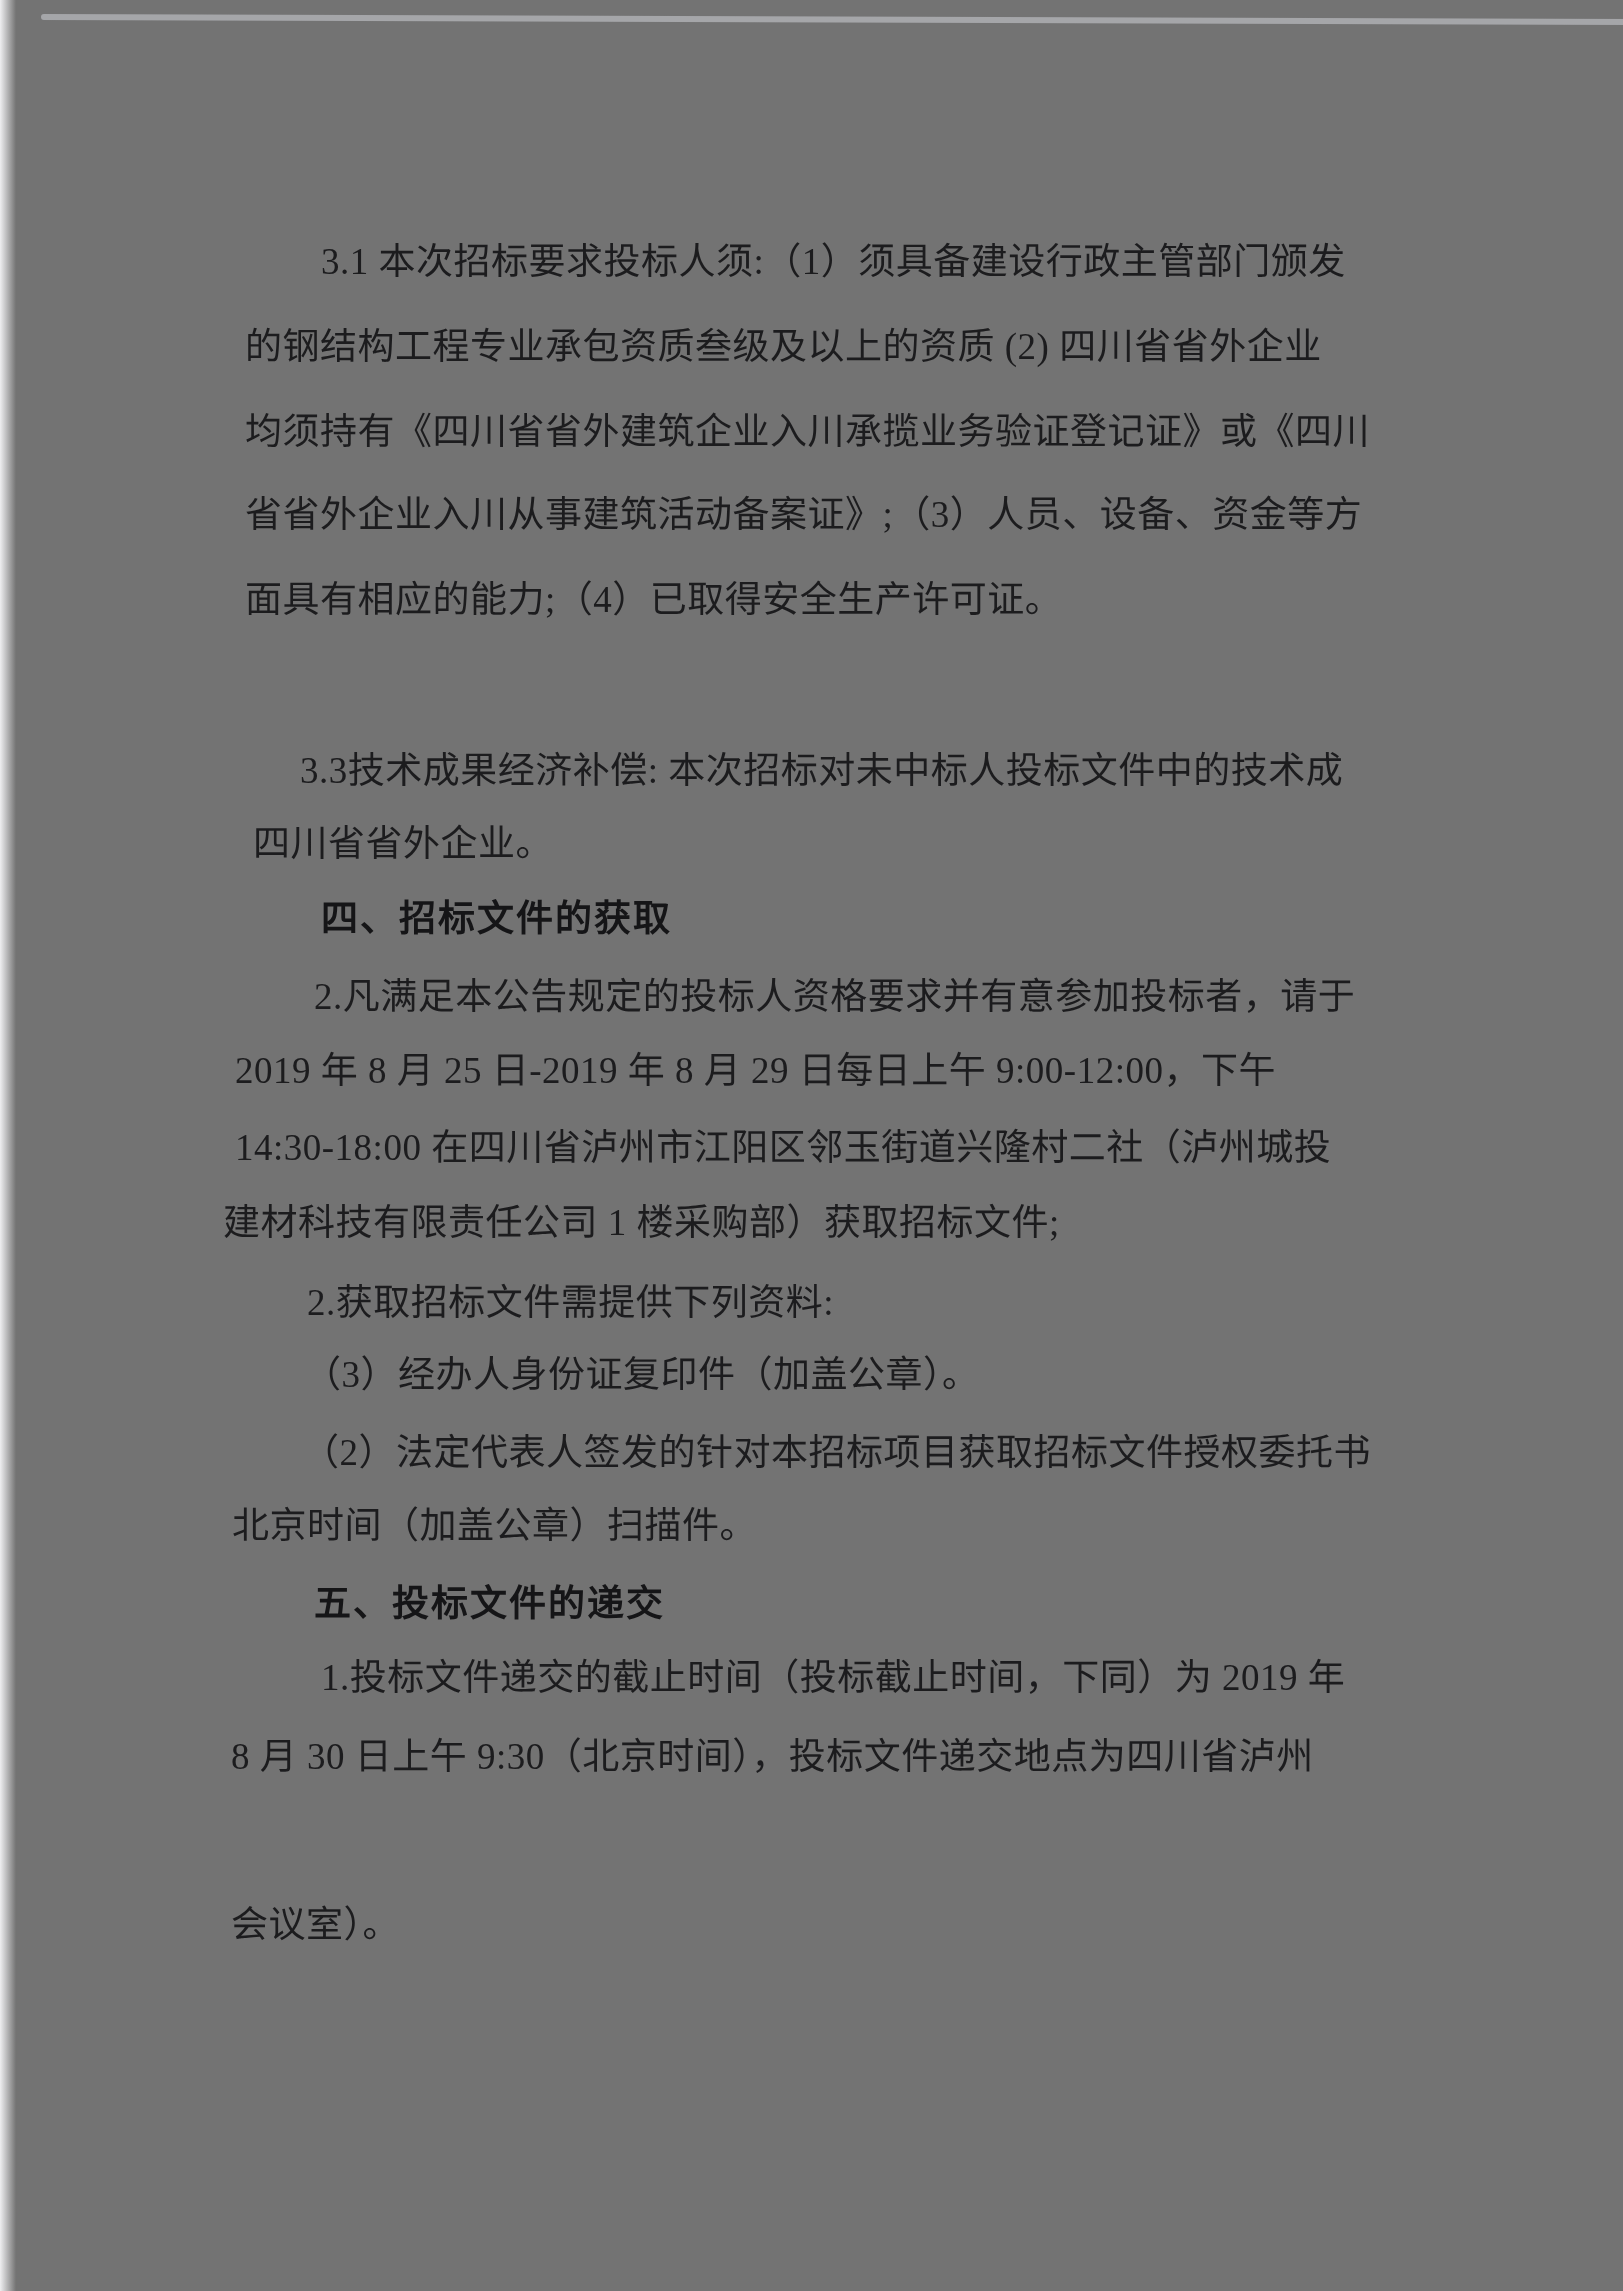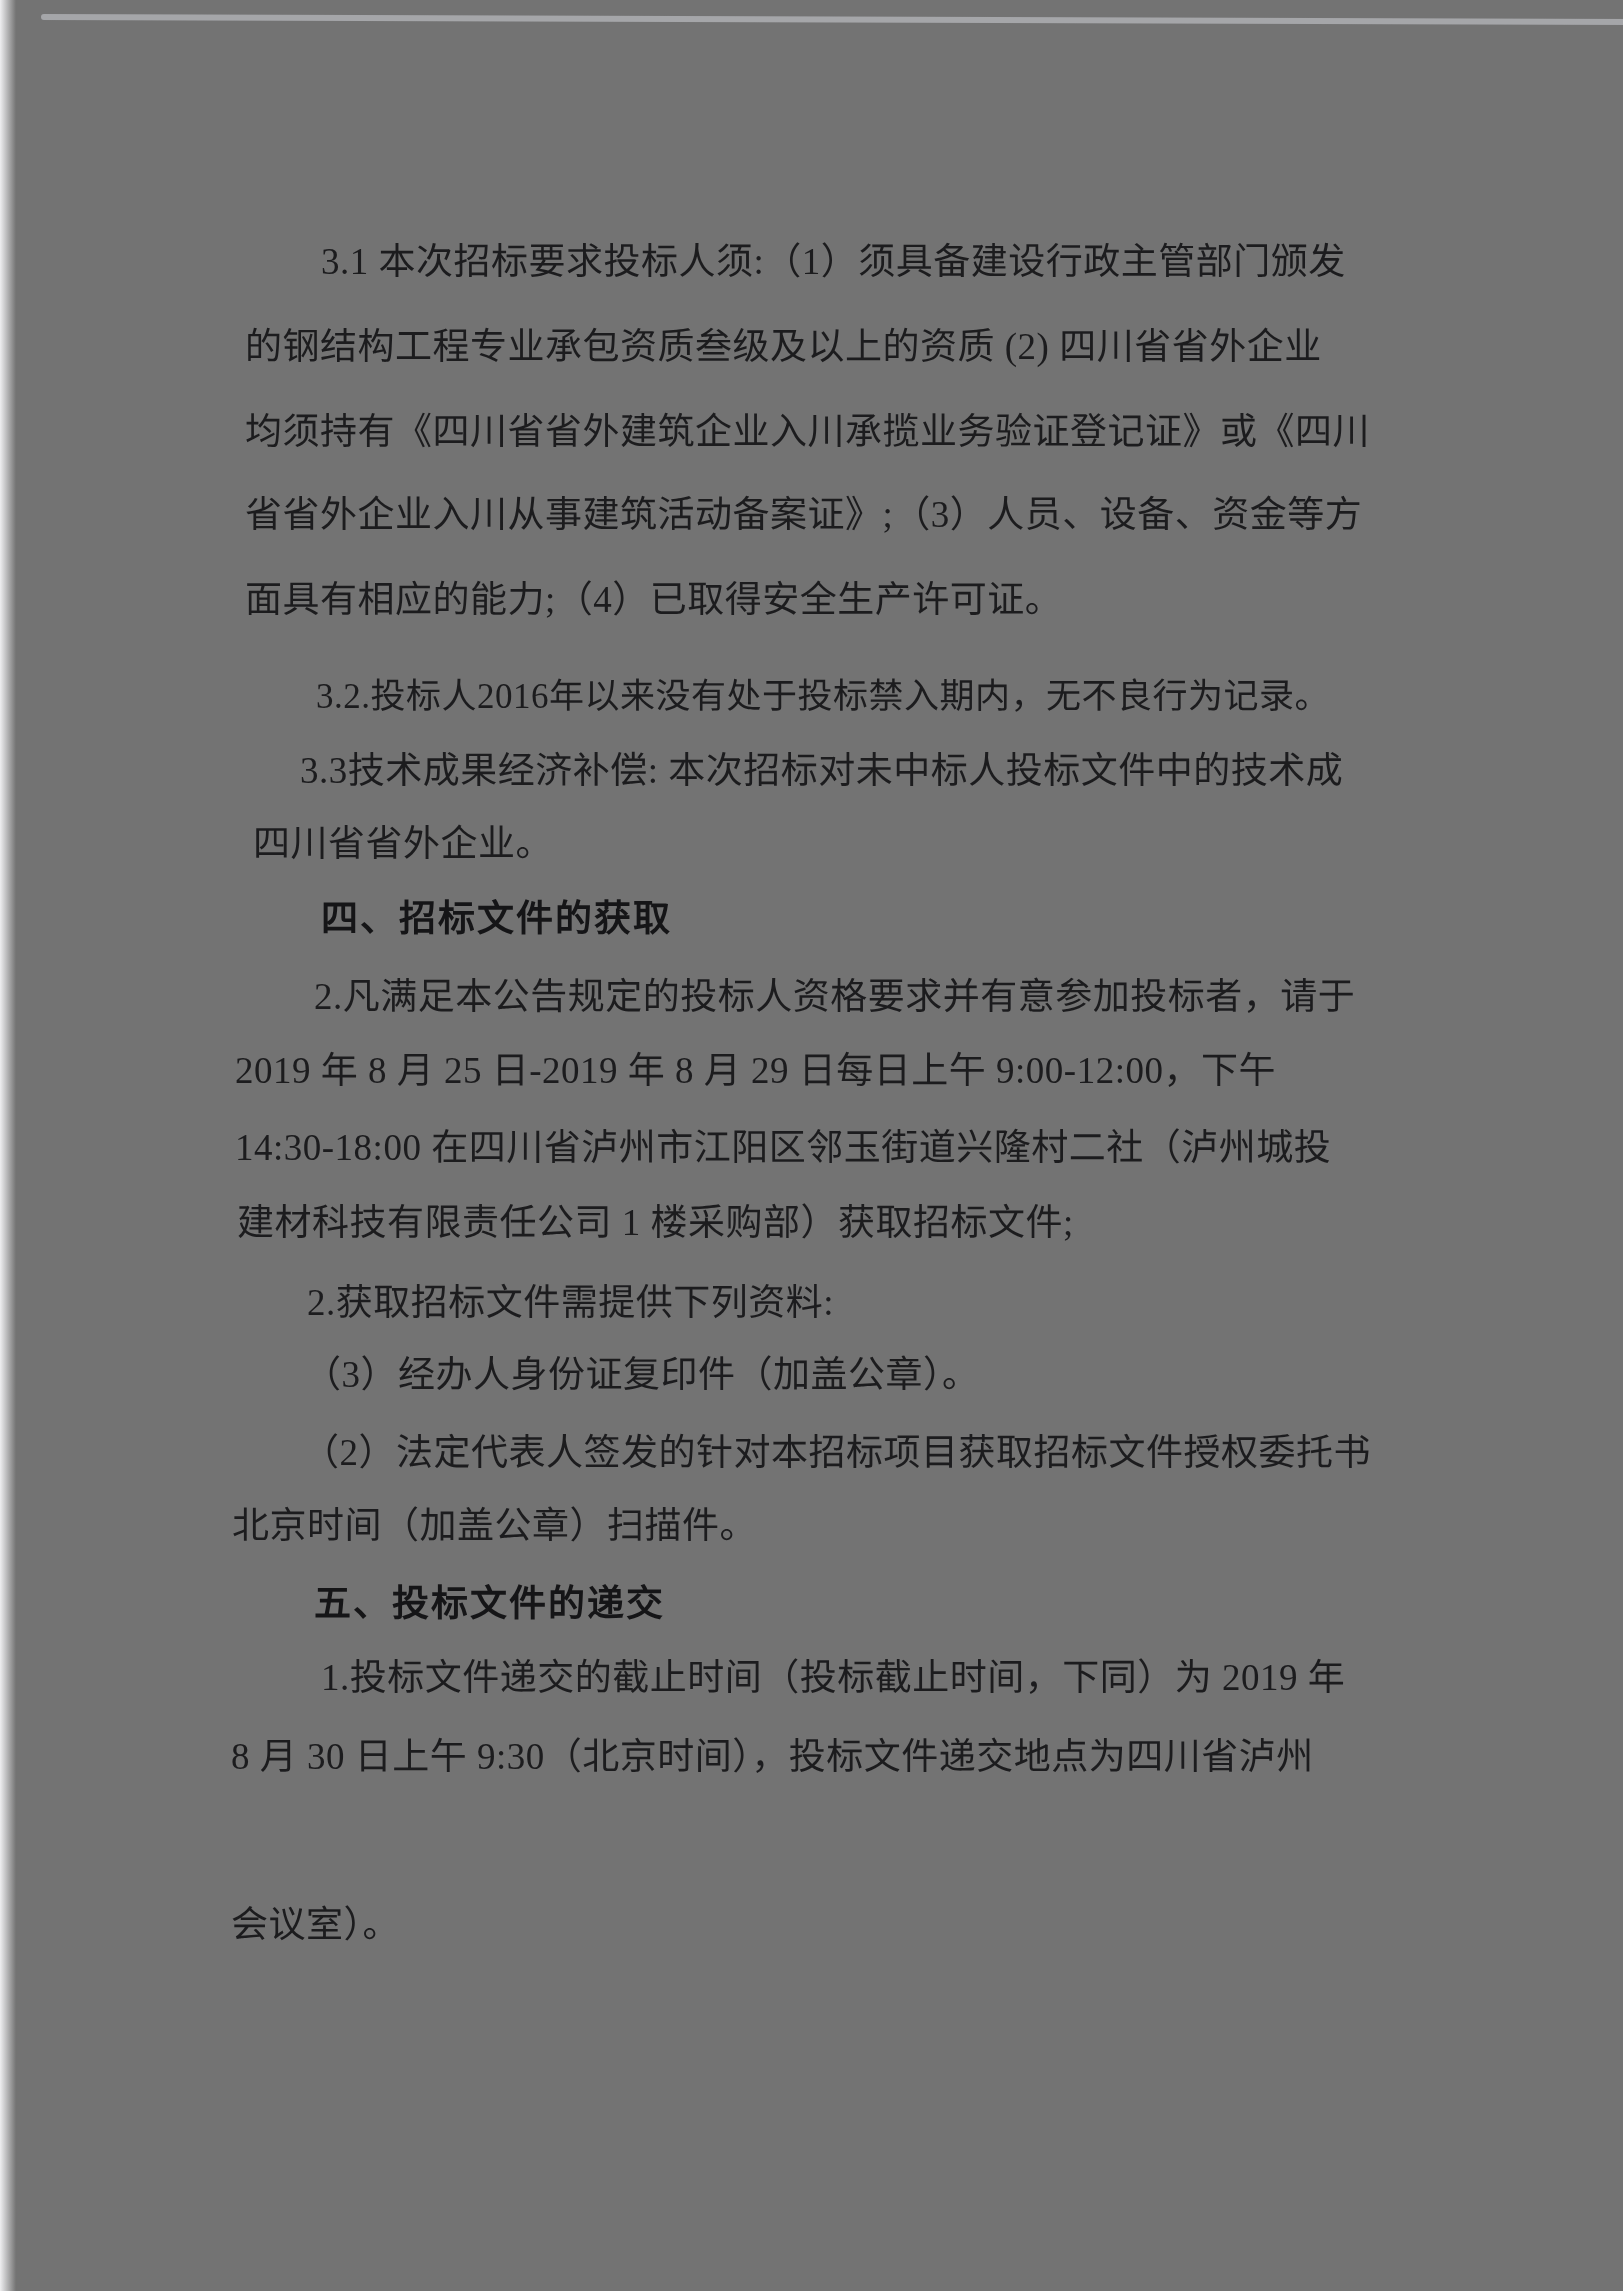--- a/index.html
+++ b/index.html
@@ -49,31 +49,30 @@
 <div class="page">
   <div class="edge-left"></div>
   <div class="scan-line"></div>
 
   <div class="ln j" style="top:239px;left:321px;width:1041px;">3.1 本次招标要求投标人须:（1）须具备建设行政主管部门颁发</div>
   <div class="ln j" style="top:324px;left:245px;width:1117px;">的钢结构工程专业承包资质叁级及以上的资质 (2) 四川省省外企业</div>
   <div class="ln j" style="top:409px;left:245px;width:1117px;">均须持有《四川省省外建筑企业入川承揽业务验证登记证》或《四川</div>
   <div class="ln j" style="top:492px;left:245px;width:1117px;">省省外企业入川从事建筑活动备案证》;（3）人员、设备、资金等方</div>
   <div class="ln" style="top:577px;left:245px;">面具有相应的能力;（4）已取得安全生产许可证。</div>
 
-  <div class="ln j s36" style="top:674px;left:316px;width:1057px;">3.2.投标人2016年以来没有处于投标禁入期内，无不良行为记录。</div>
 
   <div class="ln j" style="top:748px;left:294px;width:1068px;margin-left:6px;">3.3技术成果经济补偿: 本次招标对未中标人投标文件中的技术成</div>
   <div class="ln" style="top:821px;left:253px;">四川省省外企业。</div>
 
   <div class="ln hd" style="top:896px;left:321px;">四、招标文件的获取</div>
 
   <div class="ln j" style="top:974px;left:314px;width:1049px;">2.凡满足本公告规定的投标人资格要求并有意参加投标者，请于</div>
   <div class="ln j" style="top:1048px;left:235px;width:1124px;">2019 年 8 月 25 日-2019 年 8 月 29 日每日上午 9:00-12:00，下午</div>
   <div class="ln j" style="top:1125px;left:235px;width:1127px;">14:30-18:00 在四川省泸州市江阳区邻玉街道兴隆村二社（泸州城投</div>
-  <div class="ln" style="top:1200px;left:237px;">建材科技有限责任公司 1 楼采购部）获取招标文件;</div>
+  <div class="ln" style="top:1200px;left:223px;">建材科技有限责任公司 1 楼采购部）获取招标文件;</div>
 
   <div class="ln" style="top:1280px;left:307px;">2.获取招标文件需提供下列资料:</div>
 
   <div class="ln" style="top:1352px;left:304px;">（3）经办人身份证复印件（加盖公章）。</div>
 
   <div class="ln j" style="top:1430px;left:302px;width:1061px;">（2）法定代表人签发的针对本招标项目获取招标文件授权委托书</div>
   <div class="ln" style="top:1503px;left:232px;">北京时间（加盖公章）扫描件。</div>
 
   <div class="ln hd" style="top:1581px;left:314px;">五、投标文件的递交</div>
 

